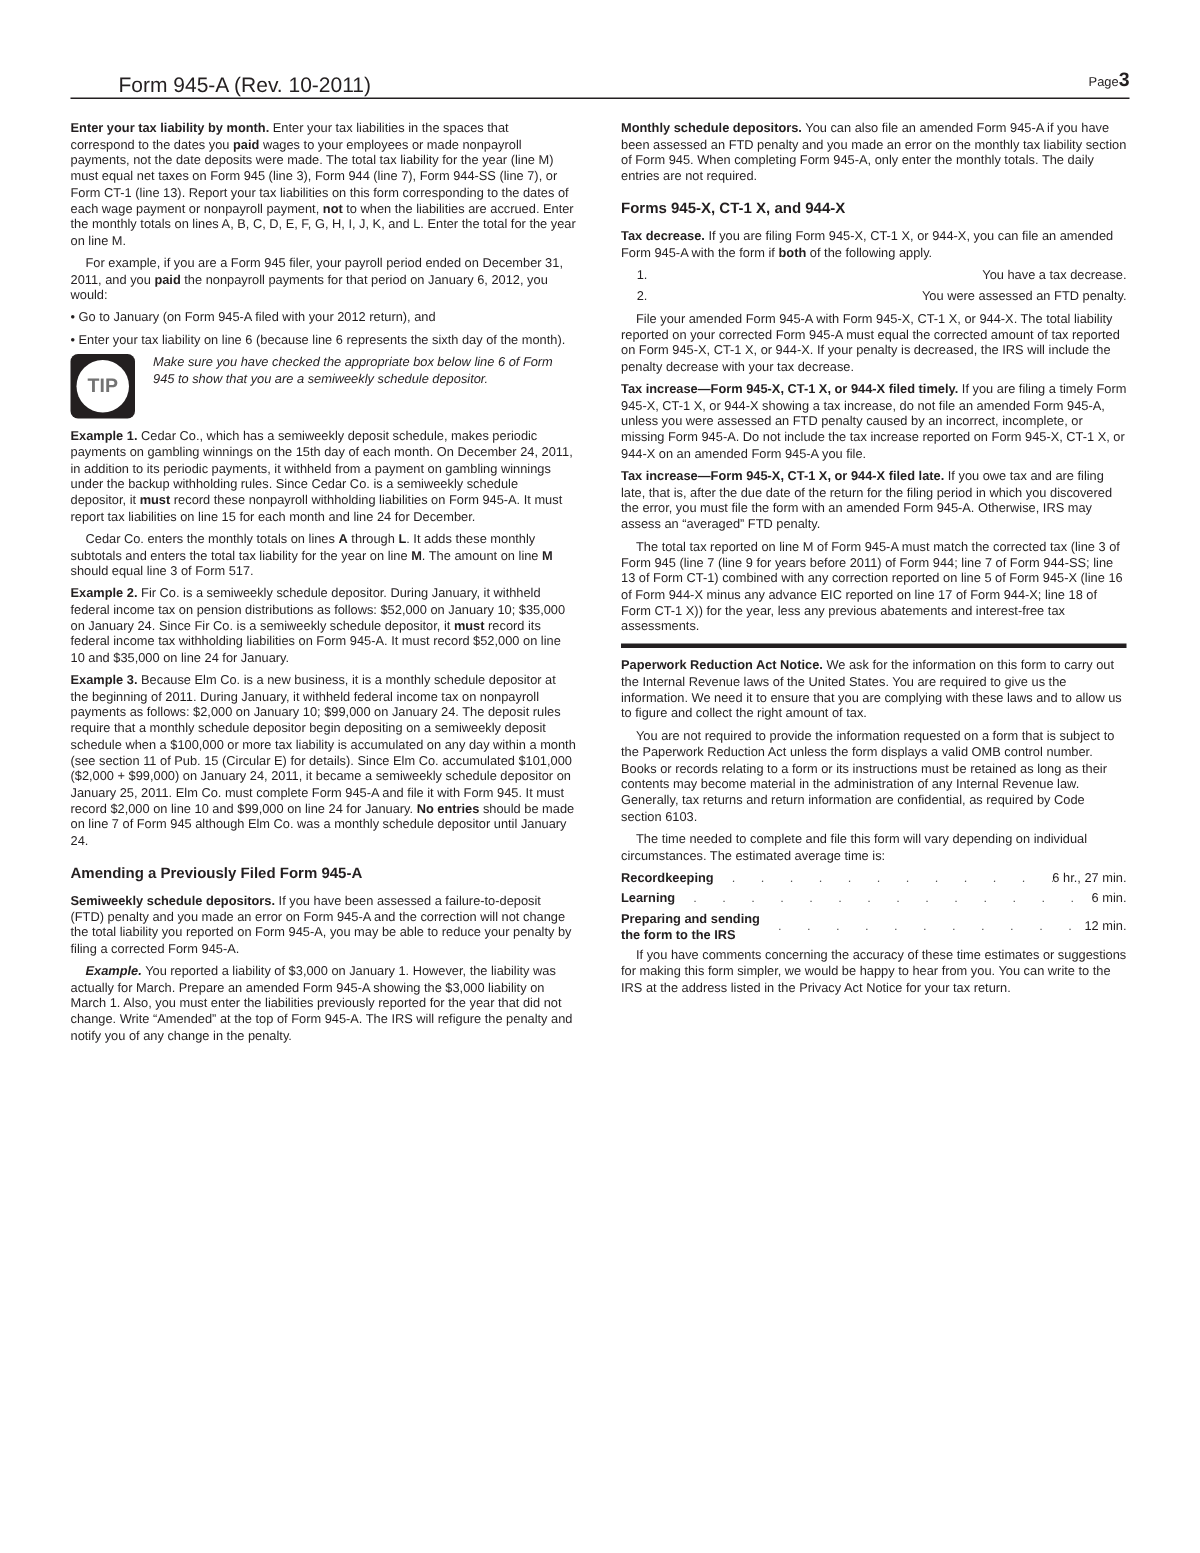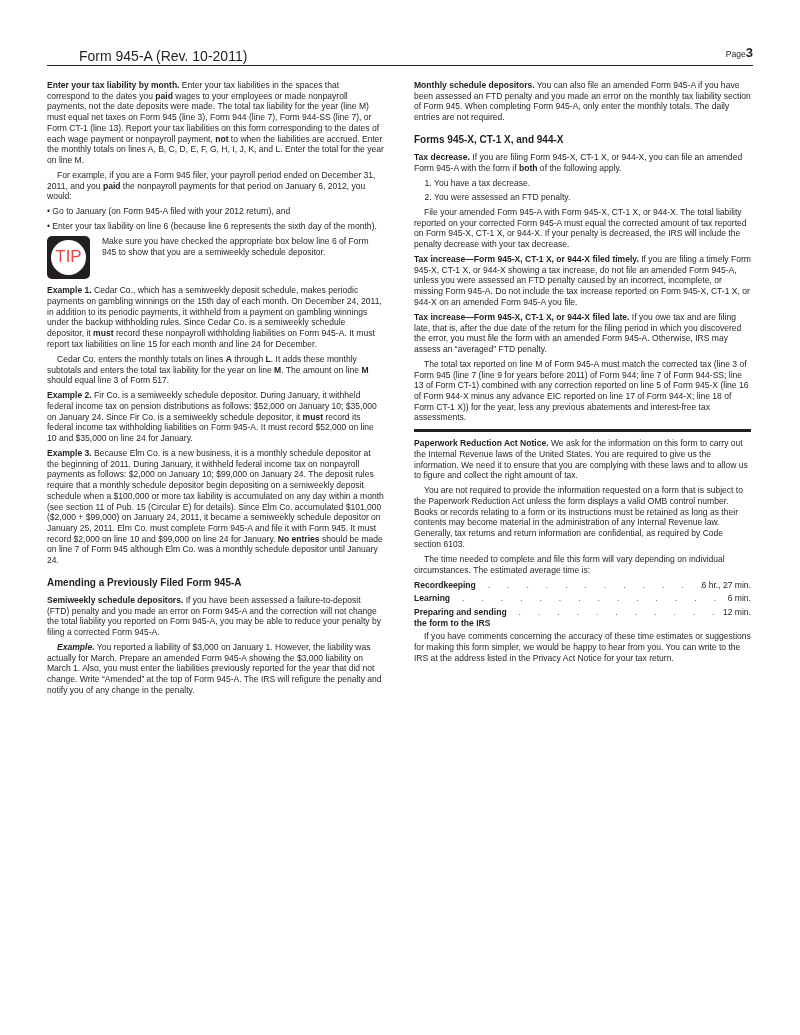--- a/index.html
+++ b/index.html
@@ -14,26 +14,26 @@
   .col.left { left: 47px; }
   .col.right { left: 414px; }
   p { margin: 0 0 4.3px 0; }
   p.ind { text-indent: 10px; }
   h2 { font-size: 10px; font-weight: bold; margin: 9px 0 5px 0; line-height: 15px; }
   .tip { display: flex; align-items: flex-start; margin: 2px 0 6px 0; }
   .tip-icon { width: 43px; height: 43px; background: #231f20; border-radius: 5px;
               display: flex; align-items: center; justify-content: center; flex: none; margin-right: 12px; }
   .tip-icon .circ { width: 35px; height: 35px; background: #fff; border-radius: 50%;
                     display: flex; align-items: center; justify-content: center;
-                    font-weight: normal; font-size: 17px; color: #ef4444; }
-  .tip-text { }
+                    font-weight: bold; font-size: 13px; color: #737373; }
+  .tip-text { font-style: italic; }
   ol { margin: 0 0 4px 0; padding-left: 20px; }
-  ol li { margin-bottom: 4px; }
+  ol li { margin-bottom: 4px; text-align: right; }
   .rule { border-top: 3px solid #231f20; margin: 6px 0 6px 0; }
-  .trow { display: flex; align-items: flex-start; margin-bottom: 3px; }
+  .trow { display: flex; align-items: center; margin-bottom: 3px; }
   .trow .lbl { font-weight: bold; white-space: nowrap; }
   .trow .dots { flex: 1; overflow: hidden; white-space: nowrap; letter-spacing: 7.3px; padding-left: 12px; color: #555; }
   .trow .val { white-space: nowrap; }
 </style>
 </head>
 <body>
 
 <div class="header">
   <span class="left">Form 945-A (Rev. 10-2011)</span>
   <span class="right"><span>Page</span><b>3</b></span>

